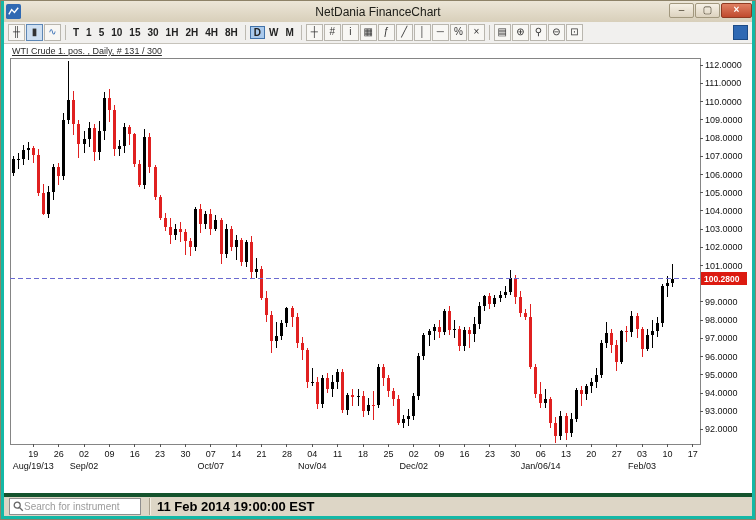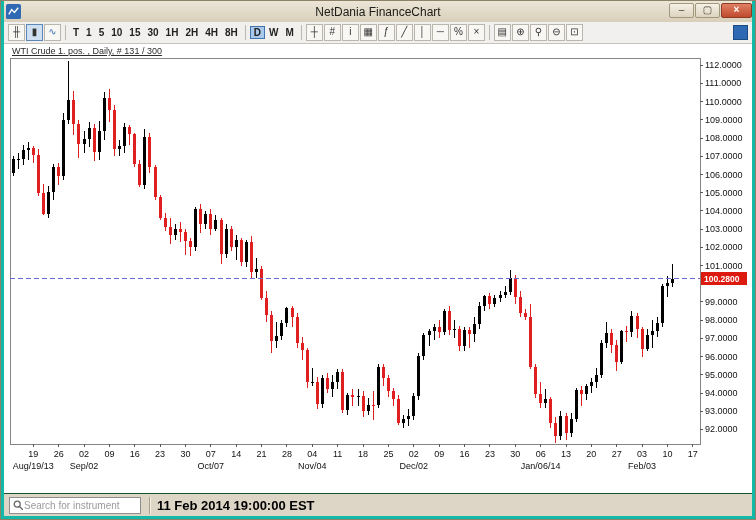--- a/index.html
+++ b/index.html
@@ -39,21 +39,21 @@
   .panel-toggle { margin-left: auto; width: 15px; height: 15px; background: #2f69b3;
     border: 1px solid #1c4b86; cursor: default; }
 
   
   .chartpanel { flex: 1; background: #ffffff; position: relative; }
   .chartpanel svg { display: block; }
   .instrument-label { position: absolute; top: 2px; left: 8px; font-size: 9px; color: #2c2c2c; text-decoration: underline; }
   svg text { font-family: "Liberation Sans", sans-serif; }
 
   
-  .statusbar { height: 23px; background: #ddd6c6; border-top: 1px solid #14532d;
+  .statusbar { height: 23px; background: #ddd6c6; border-top: 4px solid #14532d;
     display: flex; align-items: center; padding: 0 5px; }
   .searchbox { display: flex; align-items: center; width: 132px; height: 17px;
     background: #fff; border: 1px solid #8e8e8e; padding: 0 3px; }
   .searchbox input { border: none; outline: none; flex: 1; font-size: 10px;
     font-family: "Liberation Sans", sans-serif; color: #222; min-width: 0; background: transparent; }
   .searchbox input::placeholder { color: #9b9b9b; }
   .status-sep { width: 2px; height: 17px; margin: 0 6px 0 8px;
     border-left: 1px solid #a89f8c; border-right: 1px solid #f3efe4; }
   .timestamp { font-size: 13px; font-weight: bold; color: #000; }
 </style>

